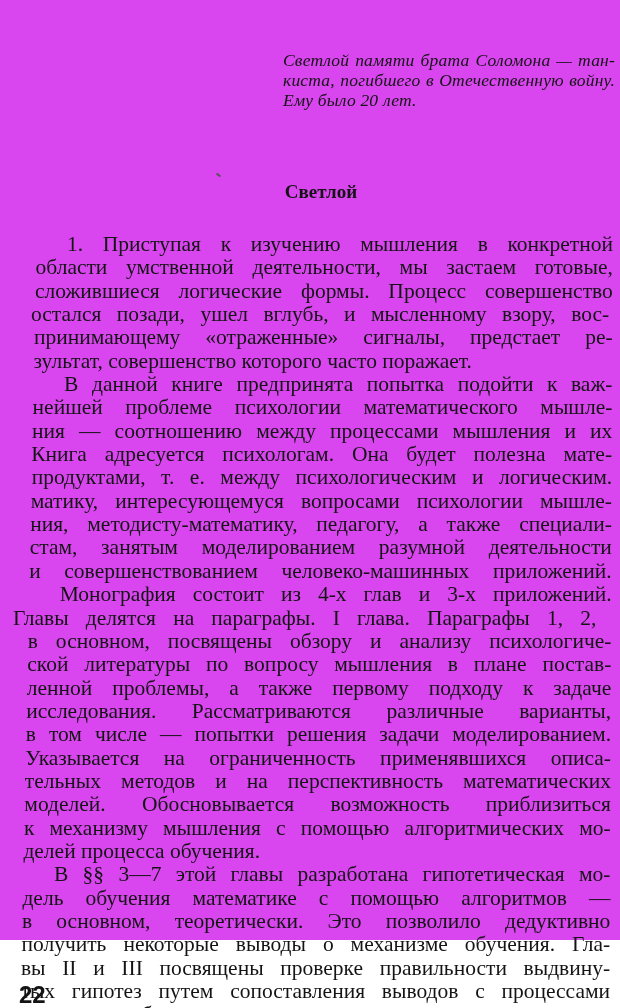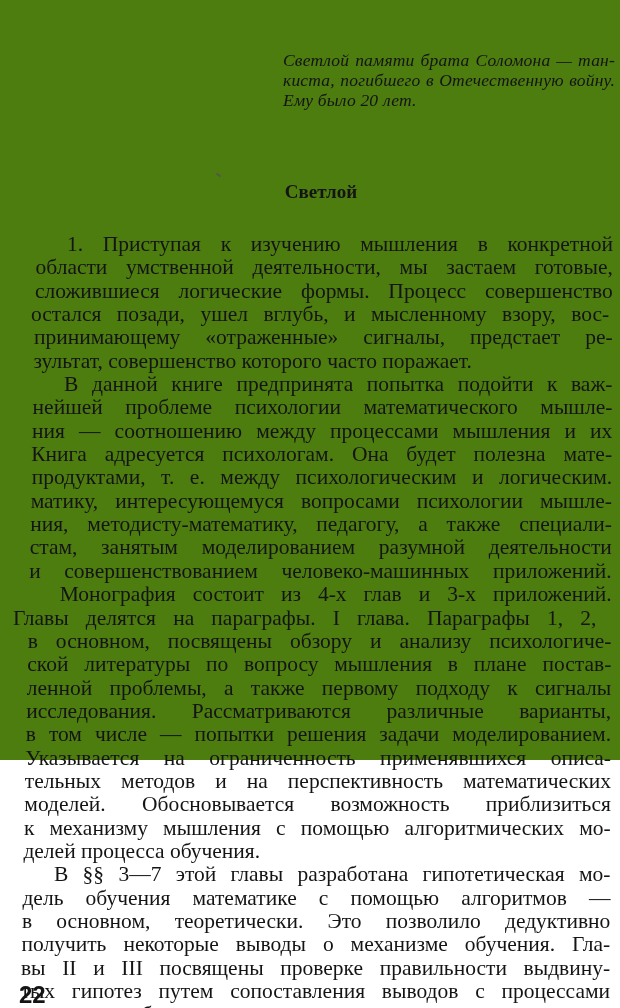--- a/index.html
+++ b/index.html
@@ -11,22 +11,22 @@
     width: 620px;
     height: 1008px;
     position: relative;
     overflow: hidden;
     color: #141414;
     font-family: "DejaVu Serif", "Liberation Serif", serif;
   }
   .page {
     position: absolute;
     left: 0; top: 0;
-    width: 620px; height: 760px;
-    background: #4d7c0f;
+    width: 620px; height: 940px;
+    background: #d946ef;
   }
   .epigraph {
     position: absolute;
     left: 283px;
     top: 50px;
     width: 332px;
     font-family: "Liberation Serif", "DejaVu Serif", serif;
     font-style: italic;
     font-size: 17.5px;
     line-height: 20px;
@@ -121,21 +121,21 @@
       <span class="ln" style="margin-left: 31.1515px; width: 580.939px;">Книга адресуется психологам. Она будет полезна мате-</span>
       <span class="ln" style="margin-left: 31.6364px; width: 580.545px;">продуктами, т. е. между психологическим и логическим.</span>
       <span class="ln" style="margin-left: 30.6667px; width: 581.333px;">матику, интересующемуся вопросами психологии мышле-</span>
       <span class="ln" style="margin-left: 30.1818px; width: 581.727px;">ния, методисту-математику, педагогу, а также специали-</span>
       <span class="ln" style="margin-left: 29.697px; width: 582.121px;">стам, занятым моделированием разумной деятельности</span>
       <span class="ln" style="margin-left: 29.2121px; width: 582.515px;">и совершенствованием человеко-машинных приложений.</span>
       <span class="ln" style="margin-left: 59.7273px; width: 551.909px;">Монография состоит из 4-х глав и 3-х приложений.</span>
       <span class="ln" style="margin-left: 13px; width: 583.303px;">Главы делятся на параграфы. I глава. Параграфы 1, 2,</span>
       <span class="ln" style="margin-left: 27.7576px; width: 583.697px;">в основном, посвящены обзору и анализу психологиче-</span>
       <span class="ln" style="margin-left: 27.2727px; width: 584.091px;">ской литературы по вопросу мышления в плане постав-</span>
-      <span class="ln" style="margin-left: 26.7879px; width: 584.485px;">ленной проблемы, а также первому подходу к сигналы</span>
+      <span class="ln" style="margin-left: 26.7879px; width: 584.485px;">ленной проблемы, а также первому подходу к задаче</span>
       <span class="ln" style="margin-left: 26.303px; width: 584.879px;">исследования. Рассматриваются различные варианты,</span>
       <span class="ln" style="margin-left: 25.8182px; width: 585.273px;">в том числе — попытки решения задачи моделированием.</span>
       <span class="ln" style="margin-left: 25.3333px; width: 585.667px;">Указывается на ограниченность применявшихся описа-</span>
       <span class="ln" style="margin-left: 24.8485px; width: 586.061px;">тельных методов и на перспективность математических</span>
       <span class="ln" style="margin-left: 24.3636px; width: 586.455px;">моделей. Обосновывается возможность приблизиться</span>
       <span class="ln" style="margin-left: 23.8788px; width: 586.848px;">к механизму мышления с помощью алгоритмических мо-</span>
       <span class="ln last" style="margin-left: 23.3939px; width: 587.242px;">делей процесса обучения.</span>
       <span class="ln" style="margin-left: 53.9091px; width: 556.636px;">В §§ 3—7 этой главы разработана гипотетическая мо-</span>
       <span class="ln" style="margin-left: 22.4242px; width: 588.03px;">дель обучения математике с помощью алгоритмов —</span>
       <span class="ln" style="margin-left: 21.9394px; width: 588.424px;">в основном, теоретически. Это позволило дедуктивно</span>

